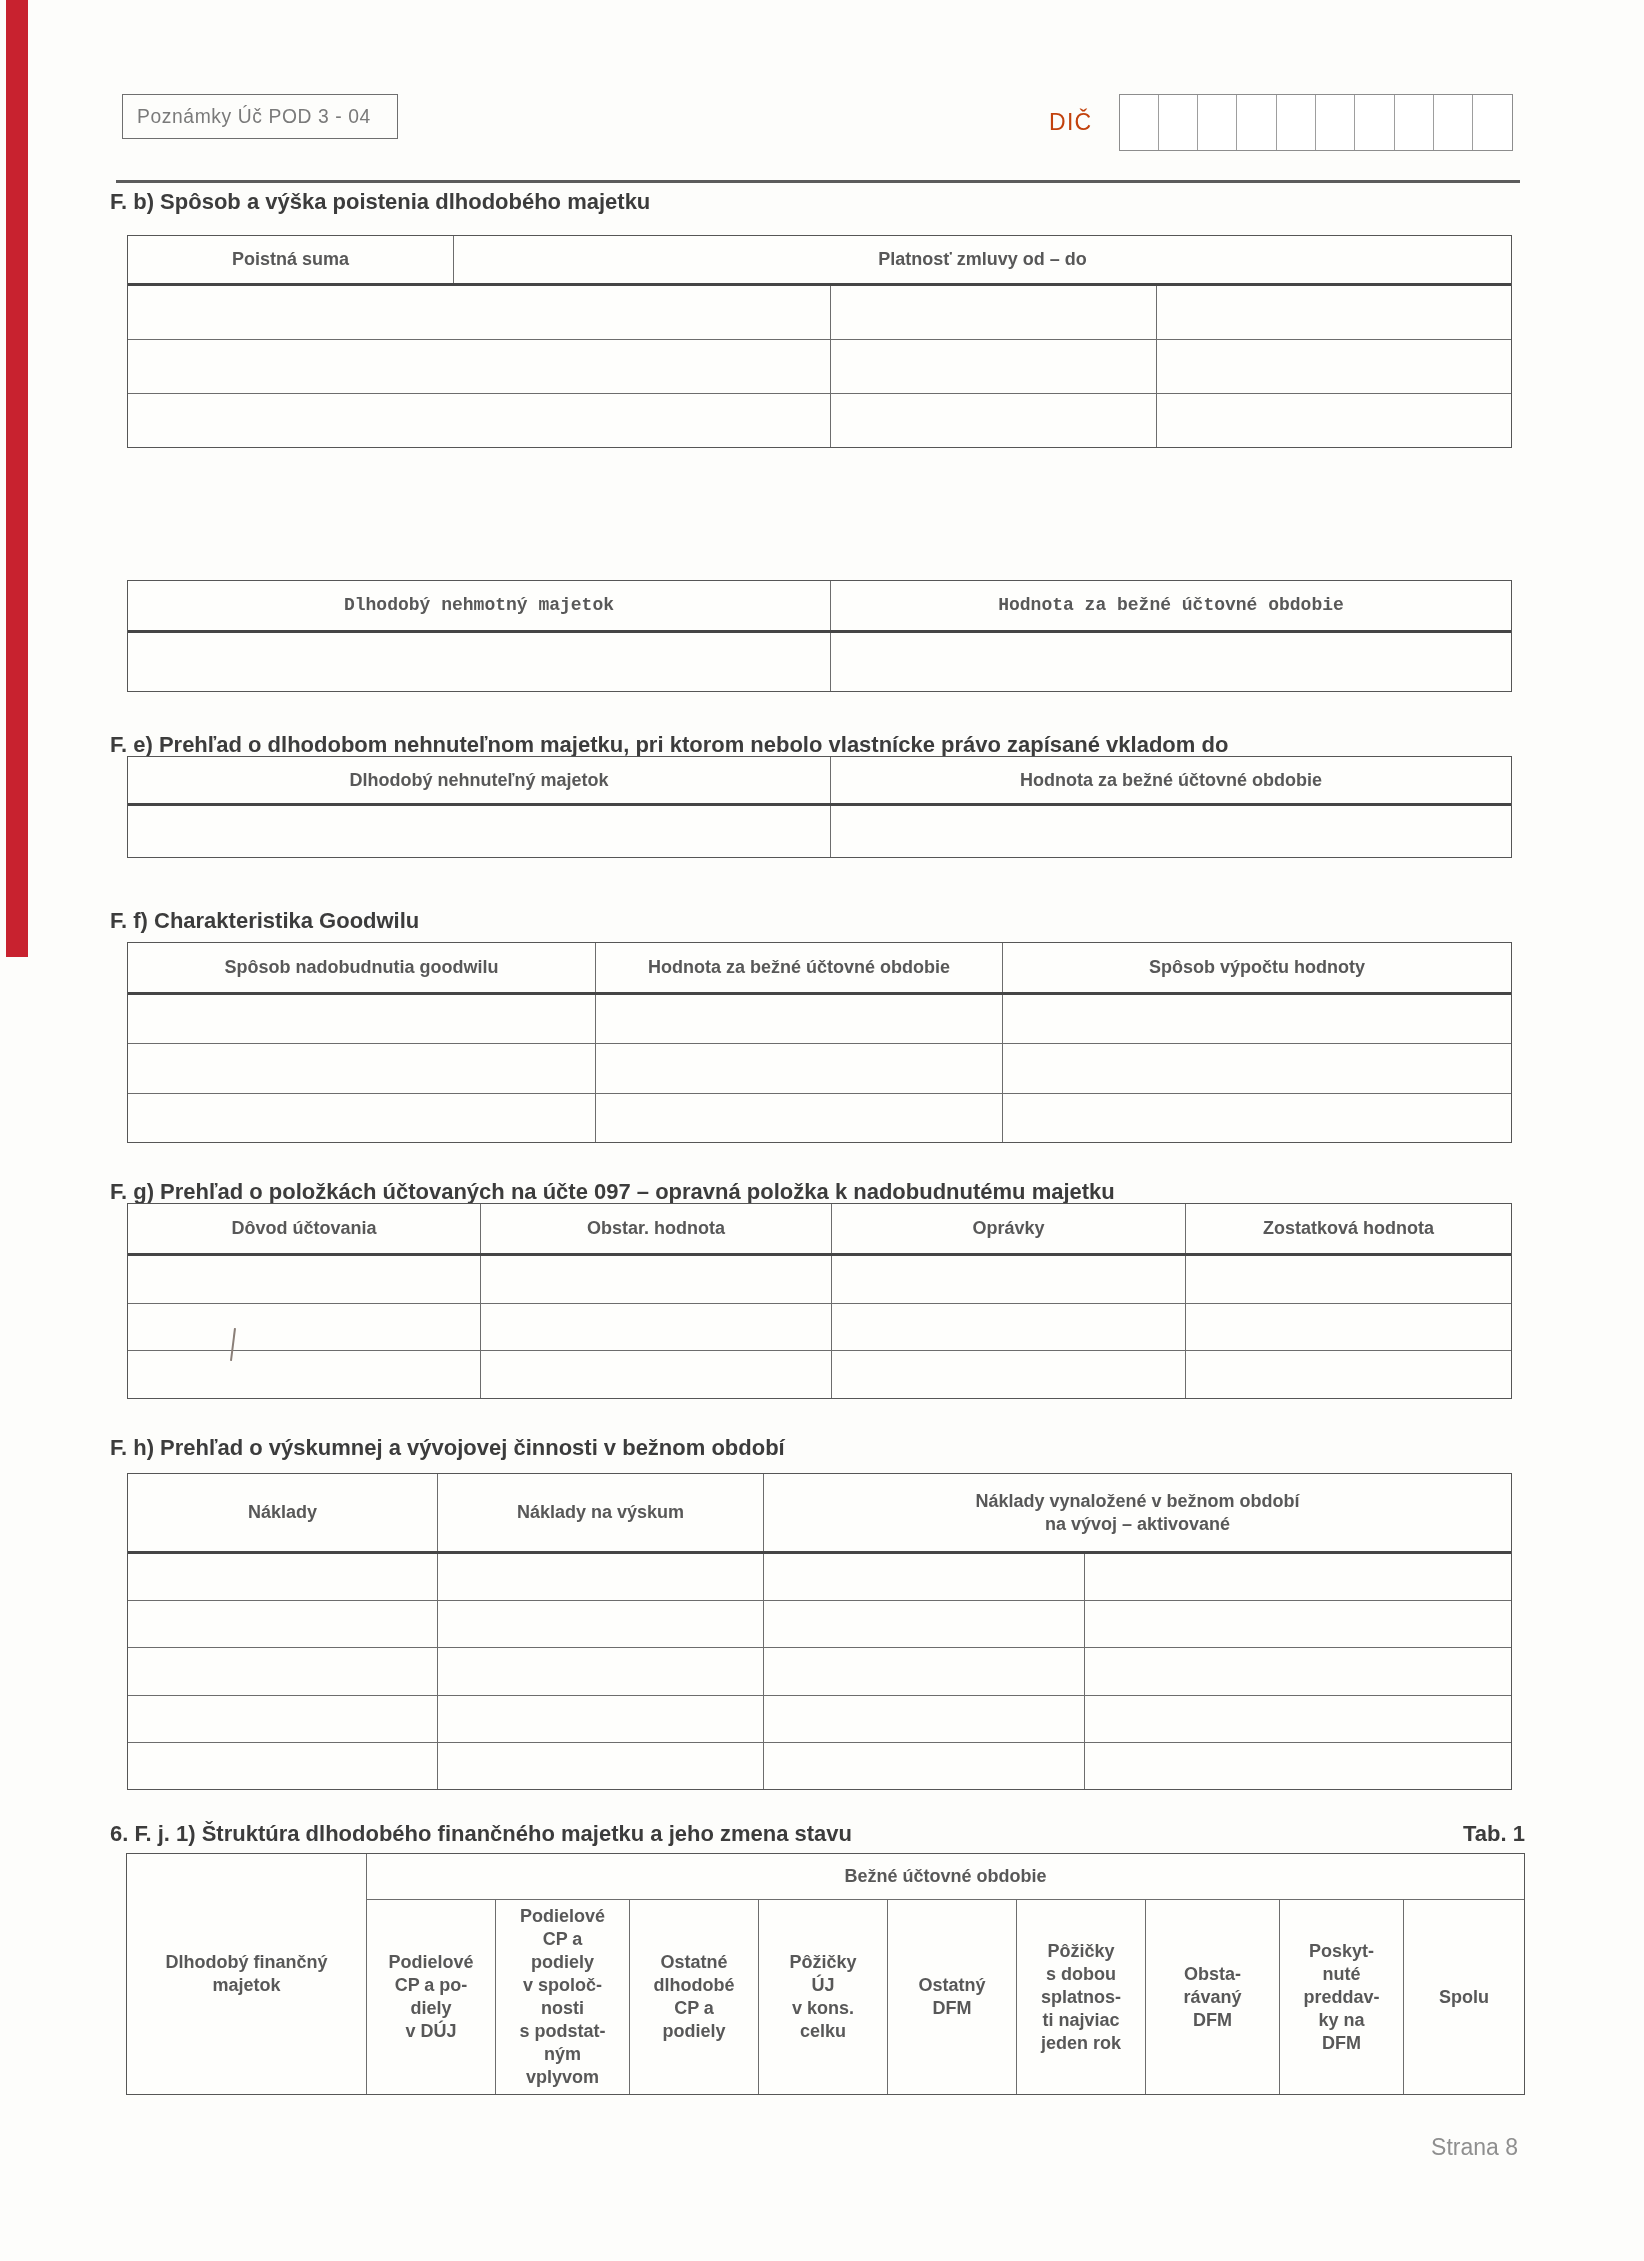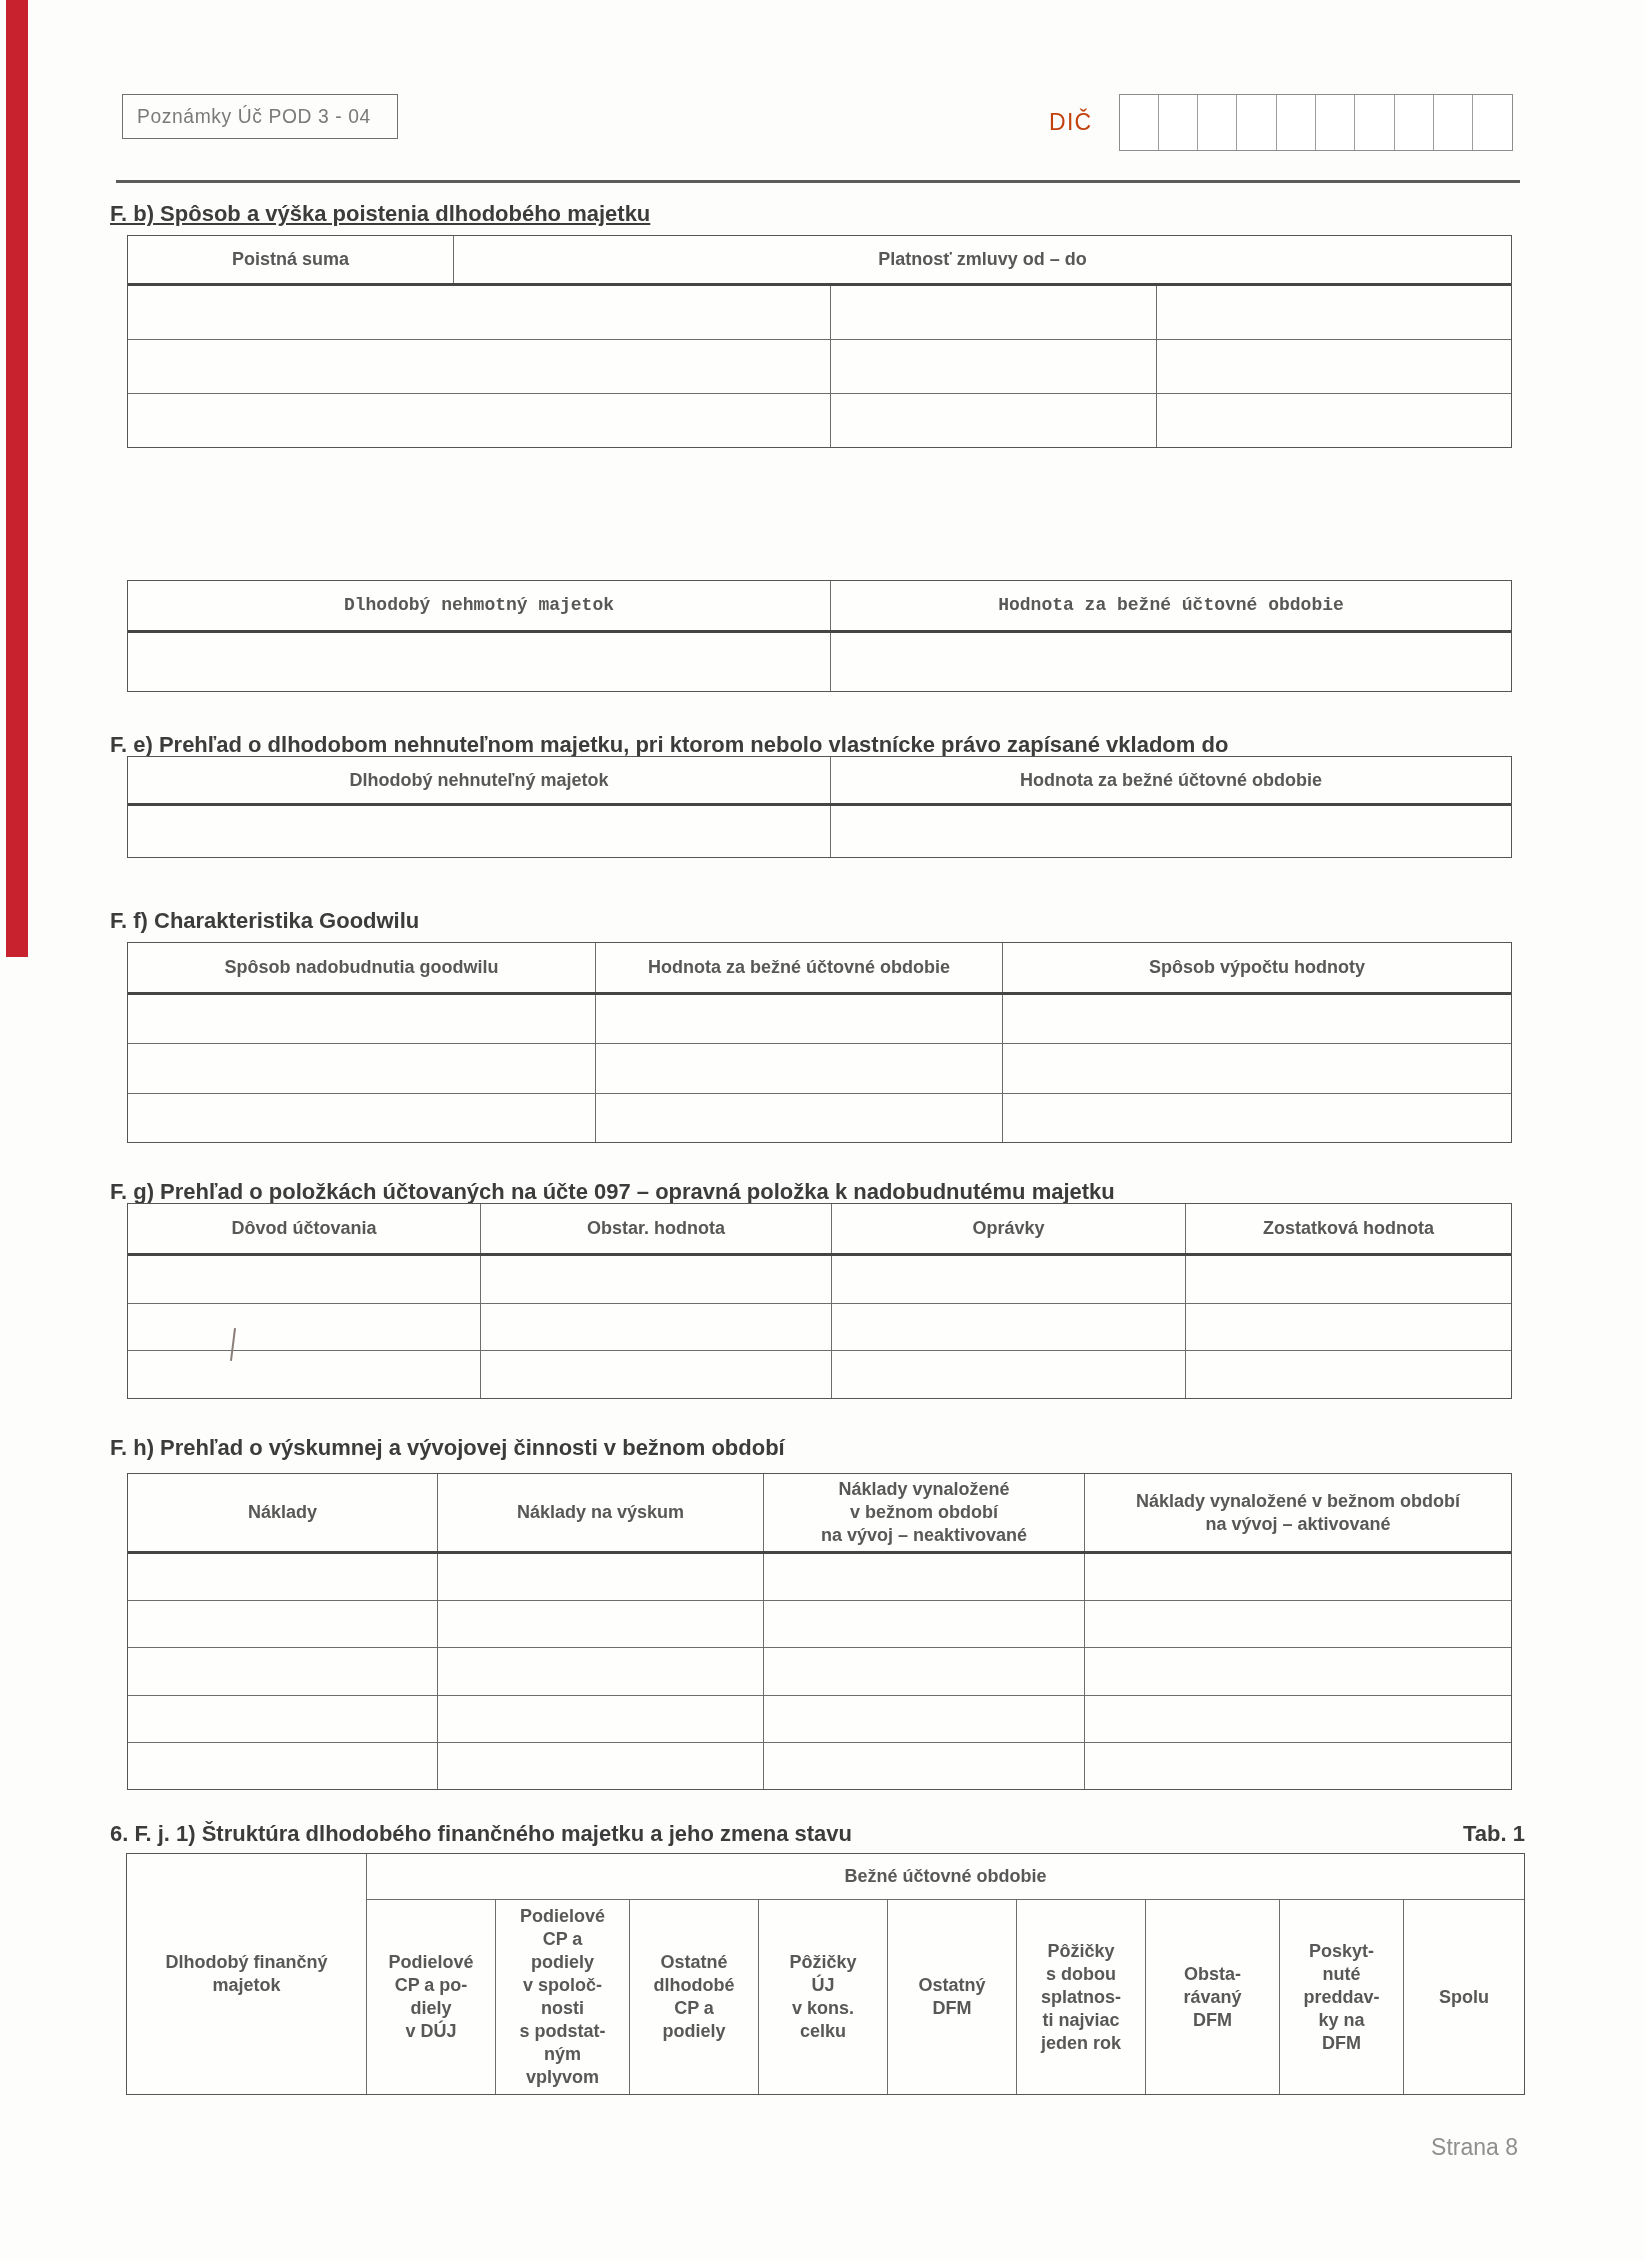--- a/index.html
+++ b/index.html
@@ -90,21 +90,21 @@
       <div class="dic-cell"></div>
       <div class="dic-cell"></div>
       <div class="dic-cell"></div>
       <div class="dic-cell"></div>
       <div class="dic-cell"></div>
       <div class="dic-cell"></div>
     </div>
   </div>
   <div class="divider"></div>
 
-  <div class="h" style="top:197px;text-decoration:underline;">F. b) Spôsob a výška poistenia dlhodobého majetku</div>
+  <div class="h" style="top:185px;">F. b) Spôsob a výška poistenia dlhodobého majetku</div>
   <div class="tbl" style="top:235px; height:213px;">
     <div class="hrow" style="height:50px;">
       <div class="c" style="width:326px;">
           <span class="tht">Poistná suma</span>
         </div>
       <div class="c">
           <span class="tht">Platnosť zmluvy od – do</span>
         </div>
     </div>
     <div class="brow">
@@ -226,25 +226,20 @@
   <div class="pen-mark"></div>
 
   <div class="h" style="top:1431px;">F. h) Prehľad o výskumnej a vývojovej činnosti v bežnom období</div>
   <div class="tbl" style="top:1473px; height:317px;">
     <div class="hrow" style="height:80px;">
       <div class="c" style="width:310px;">
           <span class="tht">Náklady</span>
         </div>
       <div class="c" style="width:326px;">
           <span class="tht">Náklady na výskum</span>
-        </div>
-      <div class="c" style="width:321px;">
-          <span class="tht">Náklady vynaložené
-v bežnom období
-na vývoj – neaktivované</span>
         </div>
       <div class="c">
           <span class="tht">Náklady vynaložené v bežnom období
 na vývoj – aktivované</span>
         </div>
     </div>
     <div class="brow">
       <div class="c" style="width:310px;"></div>
       <div class="c" style="width:326px;"></div>
       <div class="c" style="width:321px;"></div>

